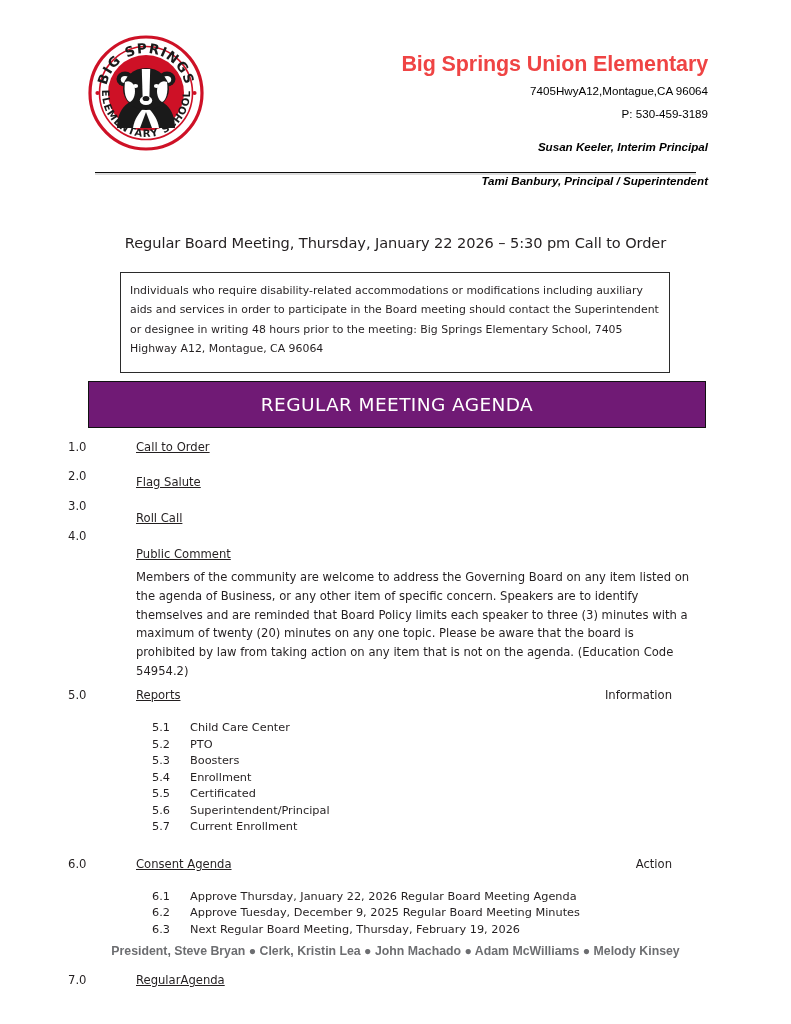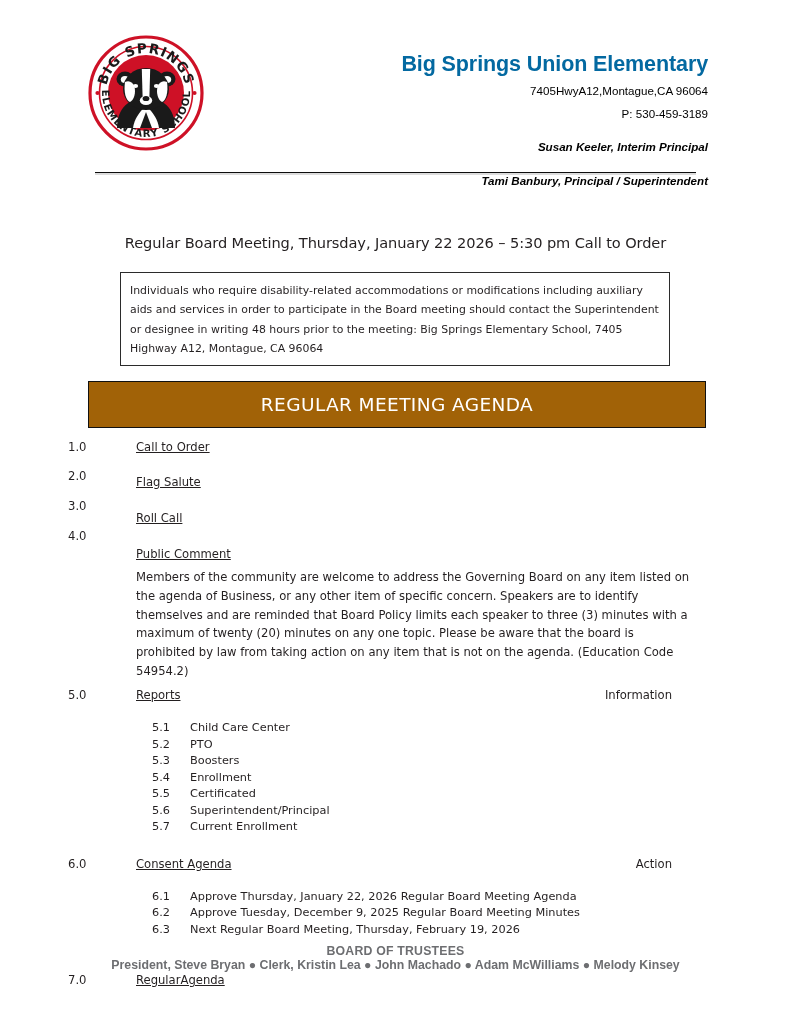--- a/index.html
+++ b/index.html
@@ -42,21 +42,21 @@
     left: 330px;
     top: 52px;
     width: 378px;
     text-align: right;
   }
   .school-name {
     font-family: "Liberation Sans", sans-serif;
     font-weight: bold;
     font-size: 21.5px;
     letter-spacing: -0.1px;
-    color: #0369a1;
+    color: #ef4444;
     line-height: 1.12;
     white-space: nowrap;
   }
   .school-addr {
     font-family: "Liberation Sans", sans-serif;
     font-size: 11.6px;
     color: #000000;
     line-height: 1.35;
     margin-top: 7px;
     white-space: nowrap;
@@ -94,21 +94,21 @@
   }
 
   
   .notice-box {
     position: absolute;
     left: 120px;
     top: 272px;
     width: 550px;
     box-sizing: border-box;
     border: 1.1px solid #2b2b2b;
-    padding: 8px 9px 6px 9px;
+    padding: 8px 9px 13px 9px;
     font-size: 10.9px;
     line-height: 1.78;
     color: #231f20;
   }
 
   
   .agenda-banner {
     position: absolute;
     left: 88px;
     top: 381px;
@@ -278,21 +278,21 @@
       <div class="school-people">Tami Banbury, Principal / Superintendent</div>
     </div>
 
     <div class="hrule"></div>
   </div>
 
   <div class="meeting-title">Regular Board Meeting, Thursday, January 22 2026 – 5:30 pm Call to Order</div>
 
   <div class="notice-box">Individuals who require disability-related accommodations or modifications including auxiliary aids and services in order to participate in the Board meeting should contact the Superintendent or designee in writing 48 hours prior to the meeting: Big Springs Elementary School, 7405 Highway A12, Montague, CA 96064</div>
 
-  <div class="agenda-banner" style="background: #a16207;">
+  <div class="agenda-banner" style="background: #701a75;">
     <span class="agenda-banner-text" style="color: rgb(255, 255, 255);">REGULAR MEETING AGENDA</span>
   </div>
 
   <div class="agenda">
 
     <div class="top-item ti-1" style="height:33px;">
       <span class="num">1.0</span>
       <span class="label">Call to Order</span>
     </div>
 
@@ -371,17 +371,16 @@
     </div>
 
     <div class="top-item" style="height:20px;margin-top:34px;">
       <span class="num" style="top:0;">7.0</span>
       <span class="label" style="top:0;">RegularAgenda</span>
     </div>
 
   </div>
 
   <div class="footer">
-    <div class="footer-title">BOARD OF TRUSTEES</div>
     <div class="footer-names">President, Steve Bryan ● Clerk, Kristin Lea ● John Machado ● Adam McWilliams ● Melody Kinsey</div>
   </div>
 
 </div>
 
 </body></html>

